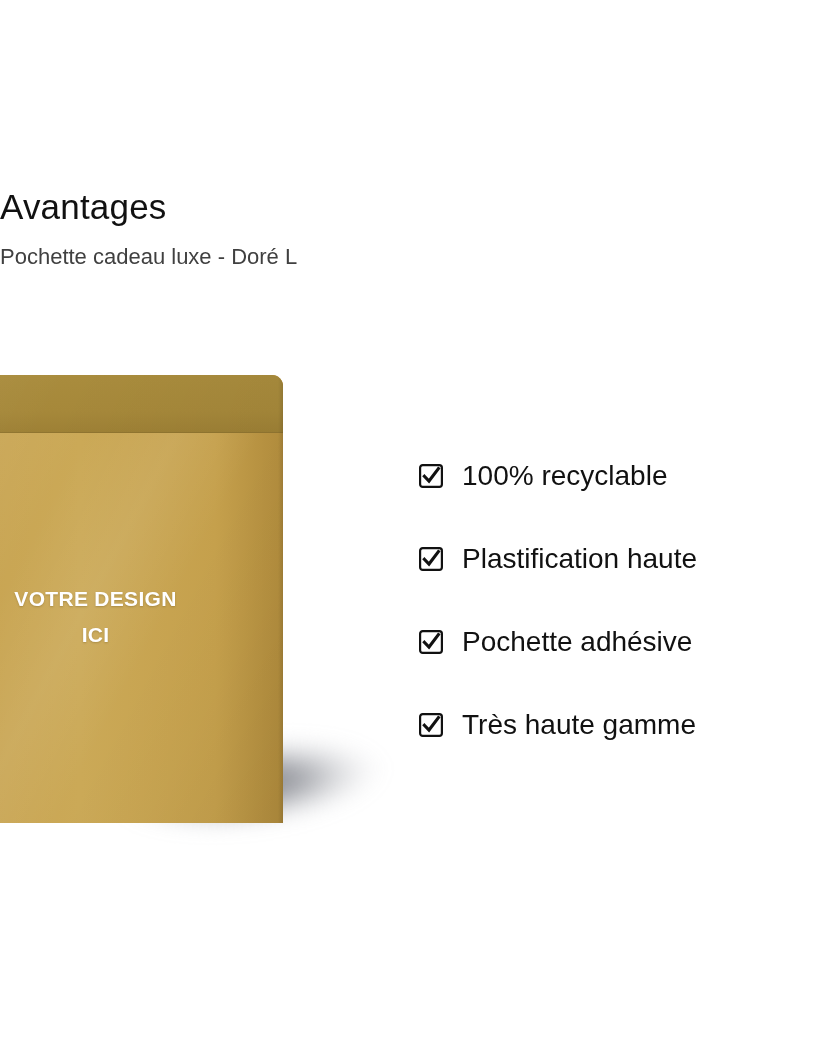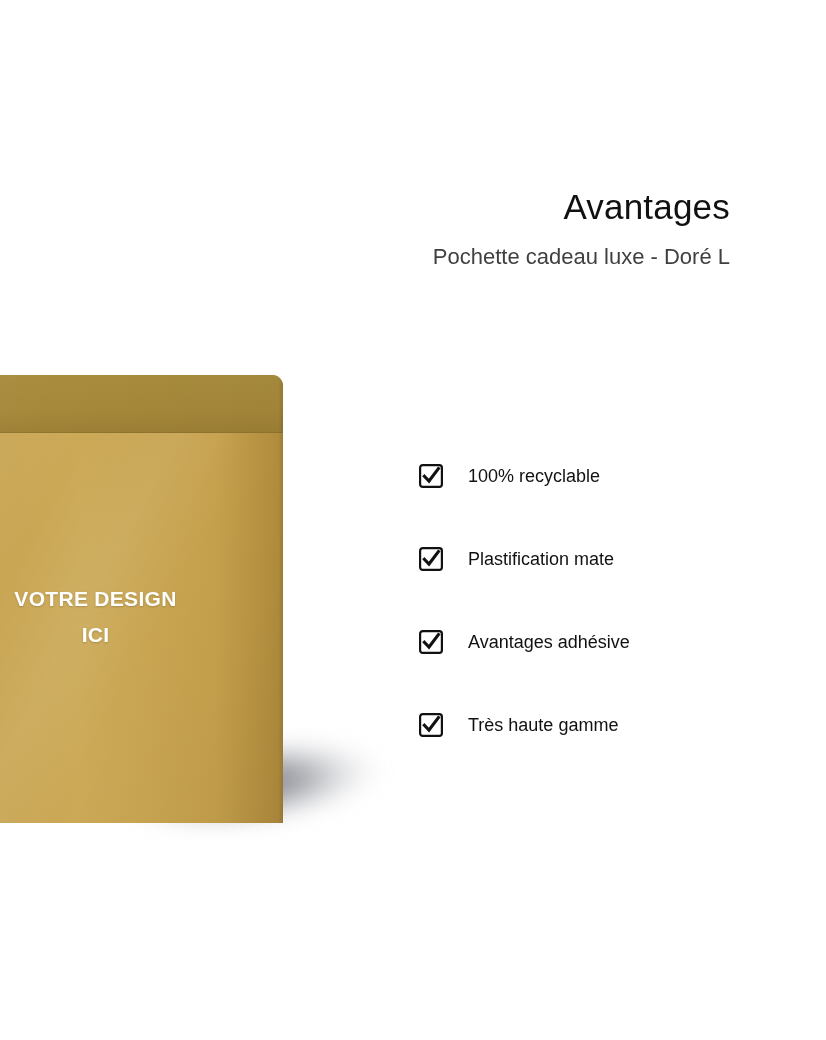--- a/index.html
+++ b/index.html
@@ -20,21 +20,21 @@
     background: #ffffff;
     overflow: hidden;
   }
 
   
   .header {
     position: absolute;
     left: 0;
     top: 186px;
     width: 730px;
-    text-align: right;
+    text-align: left;
   }
   .title {
     margin: 0;
     font-size: 35px;
     font-weight: 400;
     line-height: 42px;
     color: #111111;
     letter-spacing: 0.2px;
   }
   .subtitle {
@@ -179,22 +179,22 @@
   .checkbox-icon {
     flex: 0 0 auto;
     width: 26px;
     height: 26px;
     position: relative;
     display: block;
   }
   .checkbox-icon svg { display: block; }
 
   .benefit-label {
-    margin-left: 24px;
-    font-size: 18px;
+    margin-left: 18px;
+    font-size: 28px;
     line-height: 28px;
     color: #111111;
     white-space: nowrap;
   }
 </style>
 </head>
 <body>
 
 <div id="slide">
 
@@ -229,31 +229,31 @@
       <span class="benefit-label">100% recyclable</span>
     </li>
 
     <li class="benefit-row">
       <span class="checkbox-icon">
         <svg width="26" height="26" viewBox="0 0 26 26" xmlns="http://www.w3.org/2000/svg">
           <rect x="2.1" y="2.1" width="21.8" height="21.8" rx="2.6" ry="2.6" fill="none" stroke="#111111" stroke-width="2.2"></rect>
           <path d="M6.4 13.2 L11.0 18.0 L20.4 5.6" fill="none" stroke="#111111" stroke-width="3.1" stroke-linecap="square" stroke-linejoin="miter"></path>
         </svg>
       </span>
-      <span class="benefit-label">Plastification mate</span>
-    </li>
-
-    <li class="benefit-row">
-      <span class="checkbox-icon">
-        <svg width="26" height="26" viewBox="0 0 26 26" xmlns="http://www.w3.org/2000/svg">
-          <rect x="2.1" y="2.1" width="21.8" height="21.8" rx="2.6" ry="2.6" fill="none" stroke="#111111" stroke-width="2.2"></rect>
-          <path d="M6.4 13.2 L11.0 18.0 L20.4 5.6" fill="none" stroke="#111111" stroke-width="3.1" stroke-linecap="square" stroke-linejoin="miter"></path>
-        </svg>
-      </span>
-      <span class="benefit-label">Avantages adhésive</span>
+      <span class="benefit-label">Plastification haute</span>
+    </li>
+
+    <li class="benefit-row">
+      <span class="checkbox-icon">
+        <svg width="26" height="26" viewBox="0 0 26 26" xmlns="http://www.w3.org/2000/svg">
+          <rect x="2.1" y="2.1" width="21.8" height="21.8" rx="2.6" ry="2.6" fill="none" stroke="#111111" stroke-width="2.2"></rect>
+          <path d="M6.4 13.2 L11.0 18.0 L20.4 5.6" fill="none" stroke="#111111" stroke-width="3.1" stroke-linecap="square" stroke-linejoin="miter"></path>
+        </svg>
+      </span>
+      <span class="benefit-label">Pochette adhésive</span>
     </li>
 
     <li class="benefit-row">
       <span class="checkbox-icon">
         <svg width="26" height="26" viewBox="0 0 26 26" xmlns="http://www.w3.org/2000/svg">
           <rect x="2.1" y="2.1" width="21.8" height="21.8" rx="2.6" ry="2.6" fill="none" stroke="#111111" stroke-width="2.2"></rect>
           <path d="M6.4 13.2 L11.0 18.0 L20.4 5.6" fill="none" stroke="#111111" stroke-width="3.1" stroke-linecap="square" stroke-linejoin="miter"></path>
         </svg>
       </span>
       <span class="benefit-label">Très haute gamme</span>

